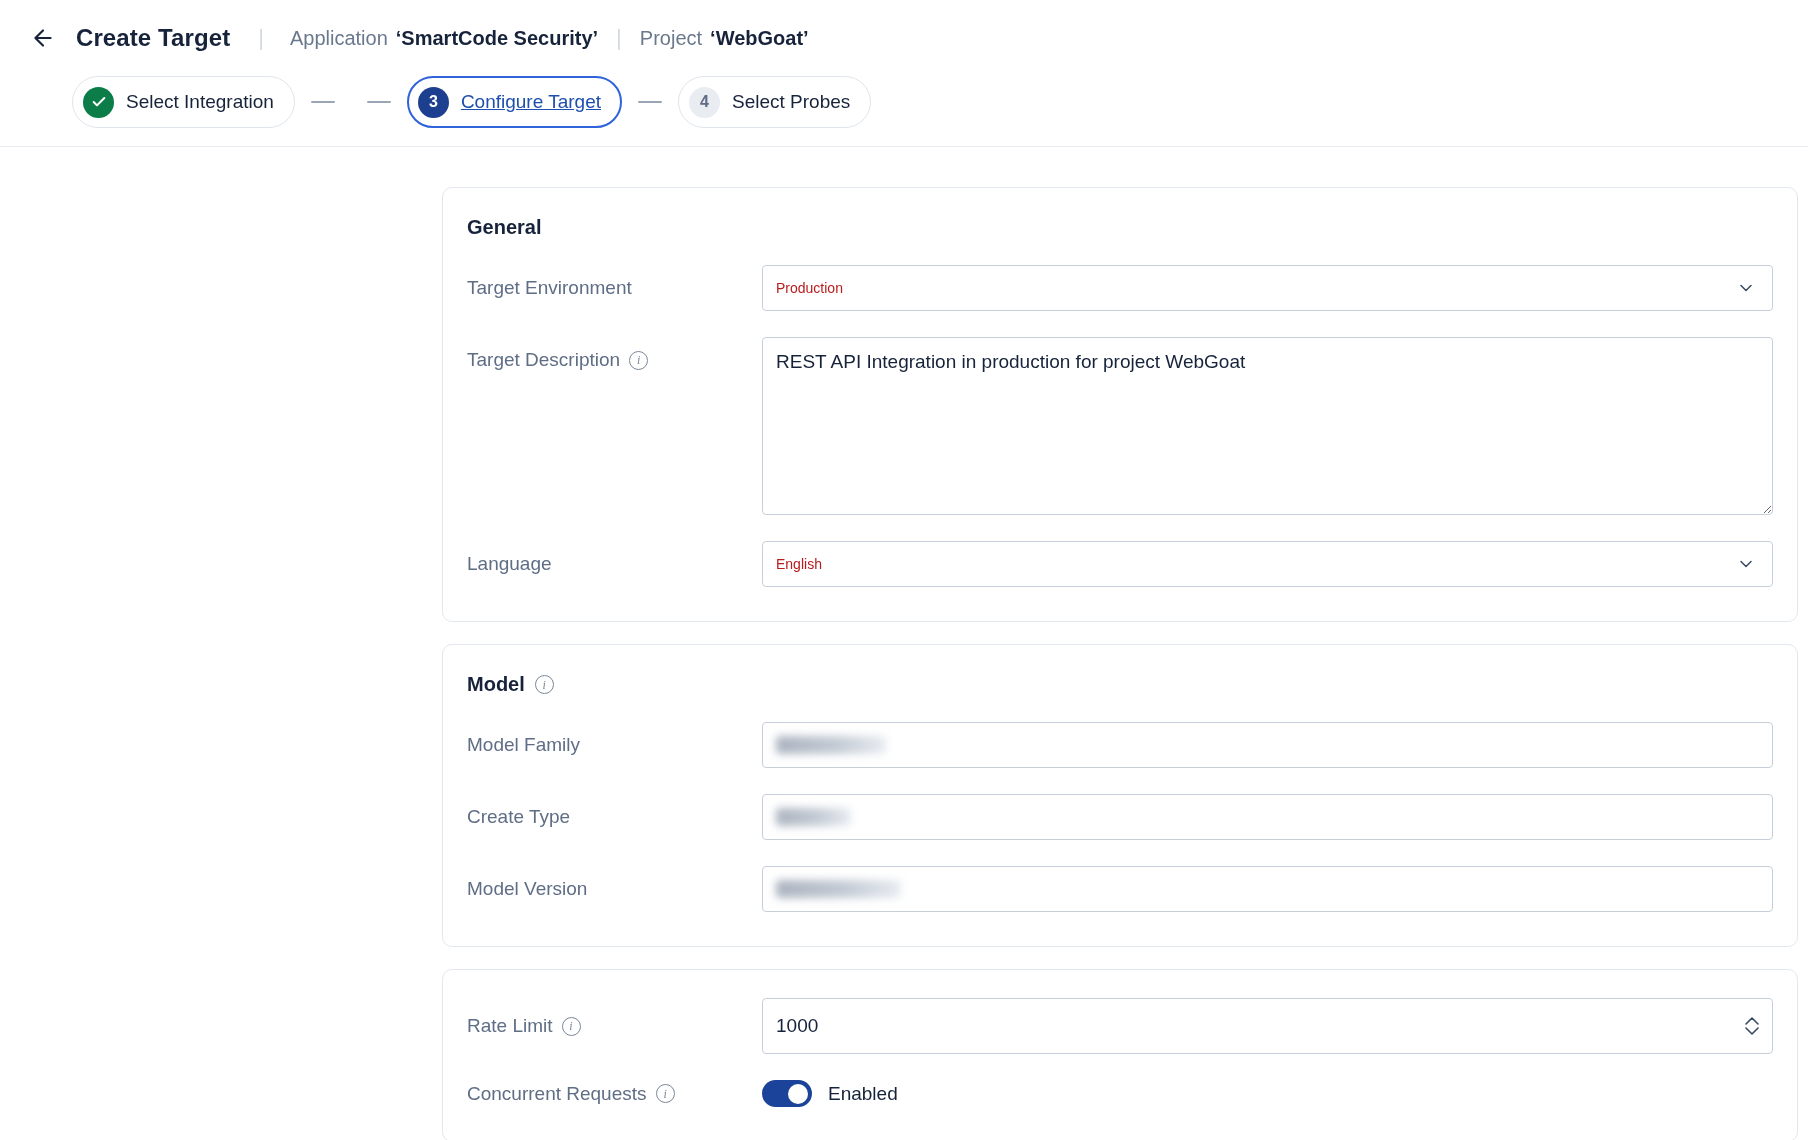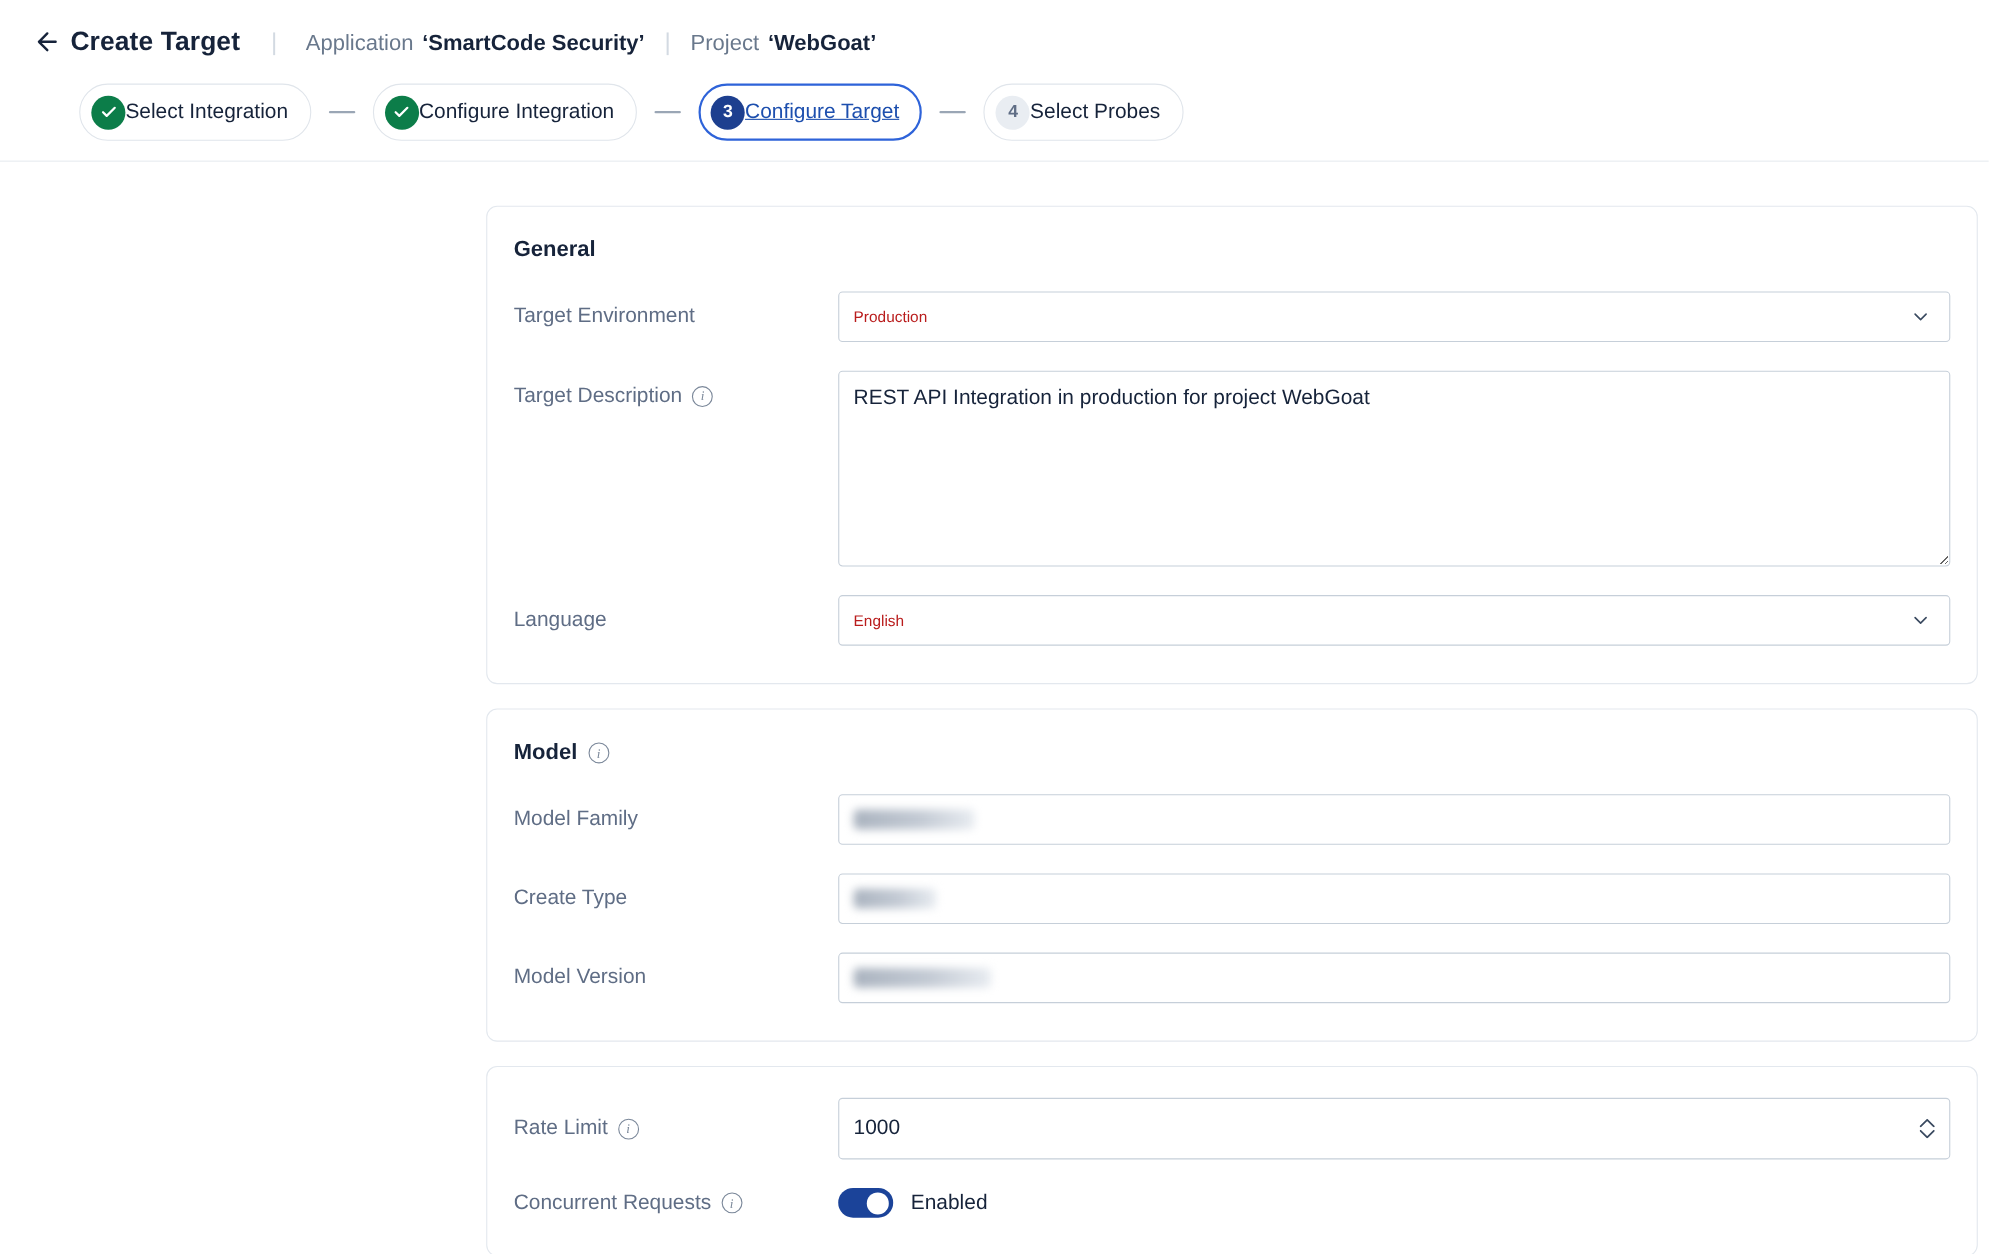--- a/index.html
+++ b/index.html
@@ -26,21 +26,21 @@
   }
   .back-btn {
     width: 34px; height: 34px;
     display: flex; align-items: center; justify-content: center;
     cursor: pointer;
     border-radius: 6px;
   }
   .page-title {
     font-size: 24px;
     font-weight: 700;
-    margin-left: 4px;
+    margin-left: 16px;
     letter-spacing: 0.1px;
     color: #16233a;
   }
   .breadcrumb {
     display: flex;
     align-items: baseline;
     margin-left: 28px;
     font-size: 20px;
   }
   .crumb-sep-main {
@@ -55,21 +55,21 @@
 
   
   .stepper {
     display: flex;
     align-items: center;
     padding: 16px 0 18px 72px;
   }
   .step-pill {
     display: flex;
     align-items: center;
-    gap: 0;
+    gap: 12px;
     border: 1px solid #e0e5eb;
     border-radius: 999px;
     padding: 9px 20px 9px 10px;
     background: #fff;
     cursor: pointer;
     height: 52px;
   }
   .step-pill.active {
     border: 2px solid #2e63d9;
     padding: 8px 19px 8px 9px;
@@ -264,28 +264,20 @@
       <span class="step-circle complete">
         <svg width="16" height="16" viewBox="0 0 24 24" fill="none">
           <path d="M20 6L9 17l-5-5" stroke="#ffffff" stroke-width="3" stroke-linecap="round" stroke-linejoin="round"></path>
         </svg>
       </span>
       <span class="step-label">Select Integration</span>
     </div>
 
     <div class="step-connector"></div>
 
-    <div class="step-pill">
-      <span class="step-circle complete">
-        <svg width="16" height="16" viewBox="0 0 24 24" fill="none">
-          <path d="M20 6L9 17l-5-5" stroke="#ffffff" stroke-width="3" stroke-linecap="round" stroke-linejoin="round"></path>
-        </svg>
-      </span>
-      <span class="step-label">Configure Integration</span>
-    </div>
 
     <div class="step-connector"></div>
 
     <div class="step-pill active">
       <span class="step-circle active-num">3</span>
       <span class="step-label">Configure Target</span>
     </div>
 
     <div class="step-connector"></div>
 

